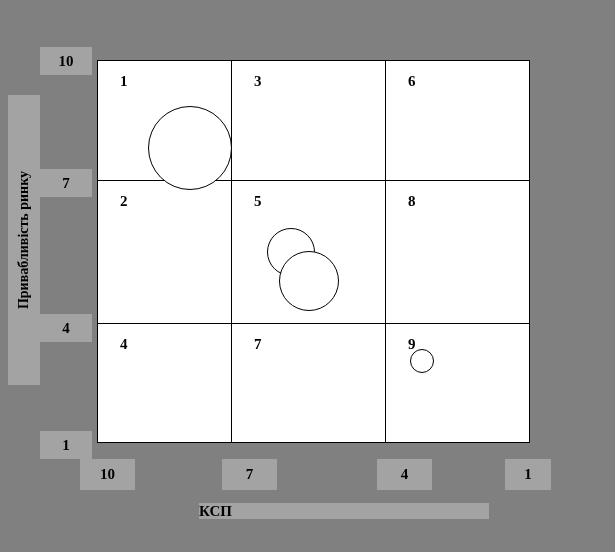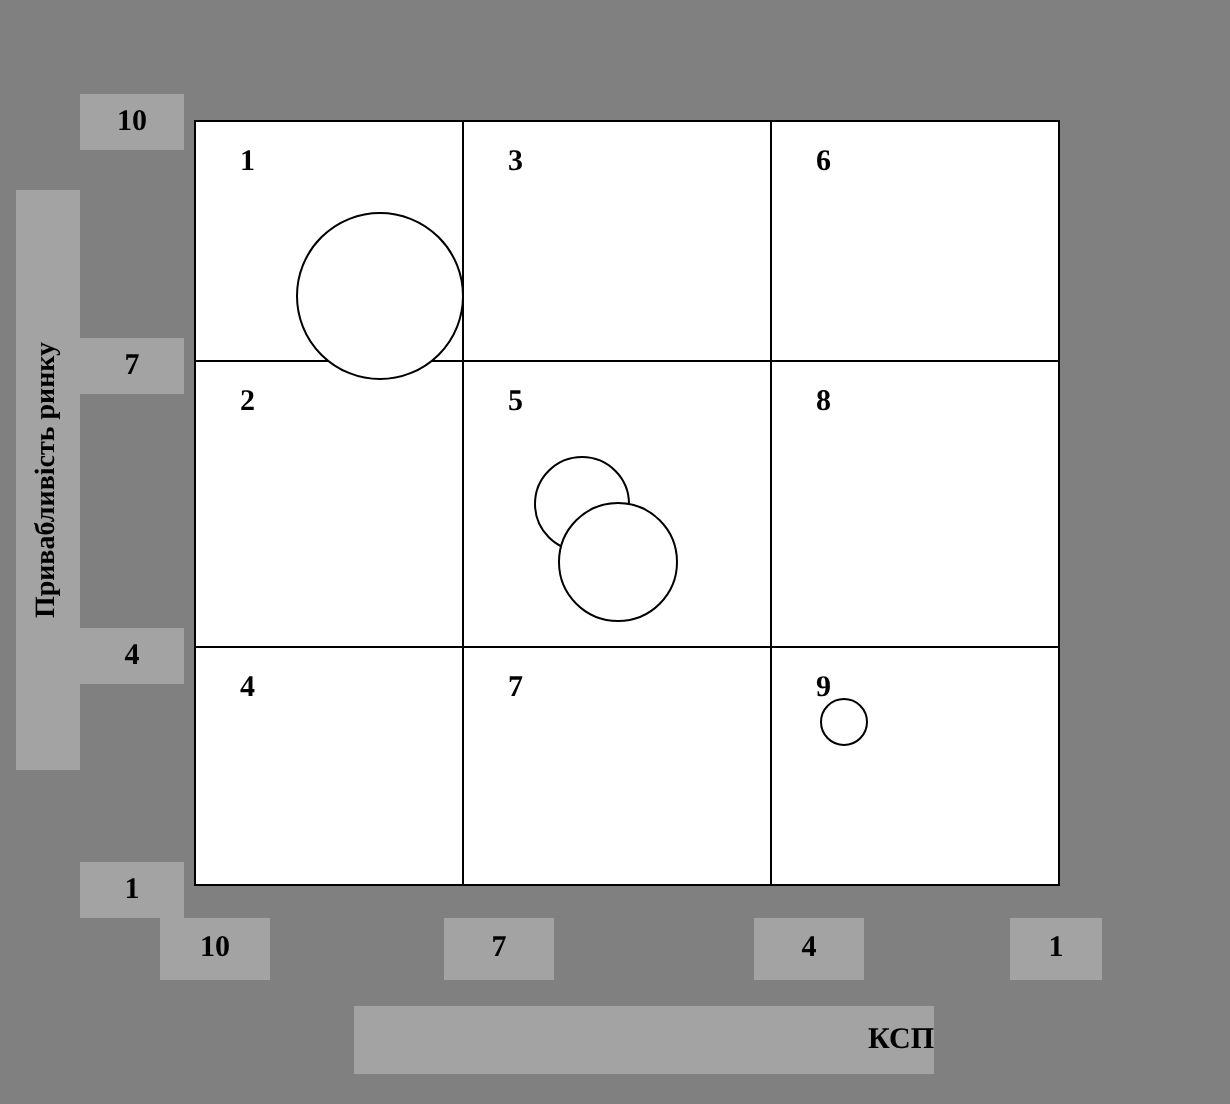--- a/index.html
+++ b/index.html
@@ -41,22 +41,22 @@
     display: flex; align-items: center; justify-content: center;
     font-size: 15px;
   }
   .xtick-0 { left: 80px; }
   .xtick-1 { left: 222px; }
   .xtick-2 { left: 377px; }
   .xtick-3 { left: 505px; width: 46px; }
 
   
   .xaxis-label {
-    left: 177px; top: 503px; width: 290px; height: 34px;
-    display: flex; align-items: center; justify-content: flex-end;
+    left: 199px; top: 503px; width: 290px; height: 16px;
+    display: flex; align-items: center; justify-content: flex-start;
     font-size: 15px;
   }
 
   
   .grid {
     position: absolute; left: 97px; top: 60px; width: 433px; height: 383px;
     background: #ffffff;
     border: 1px solid #000;
     box-sizing: border-box;
     display: grid;

